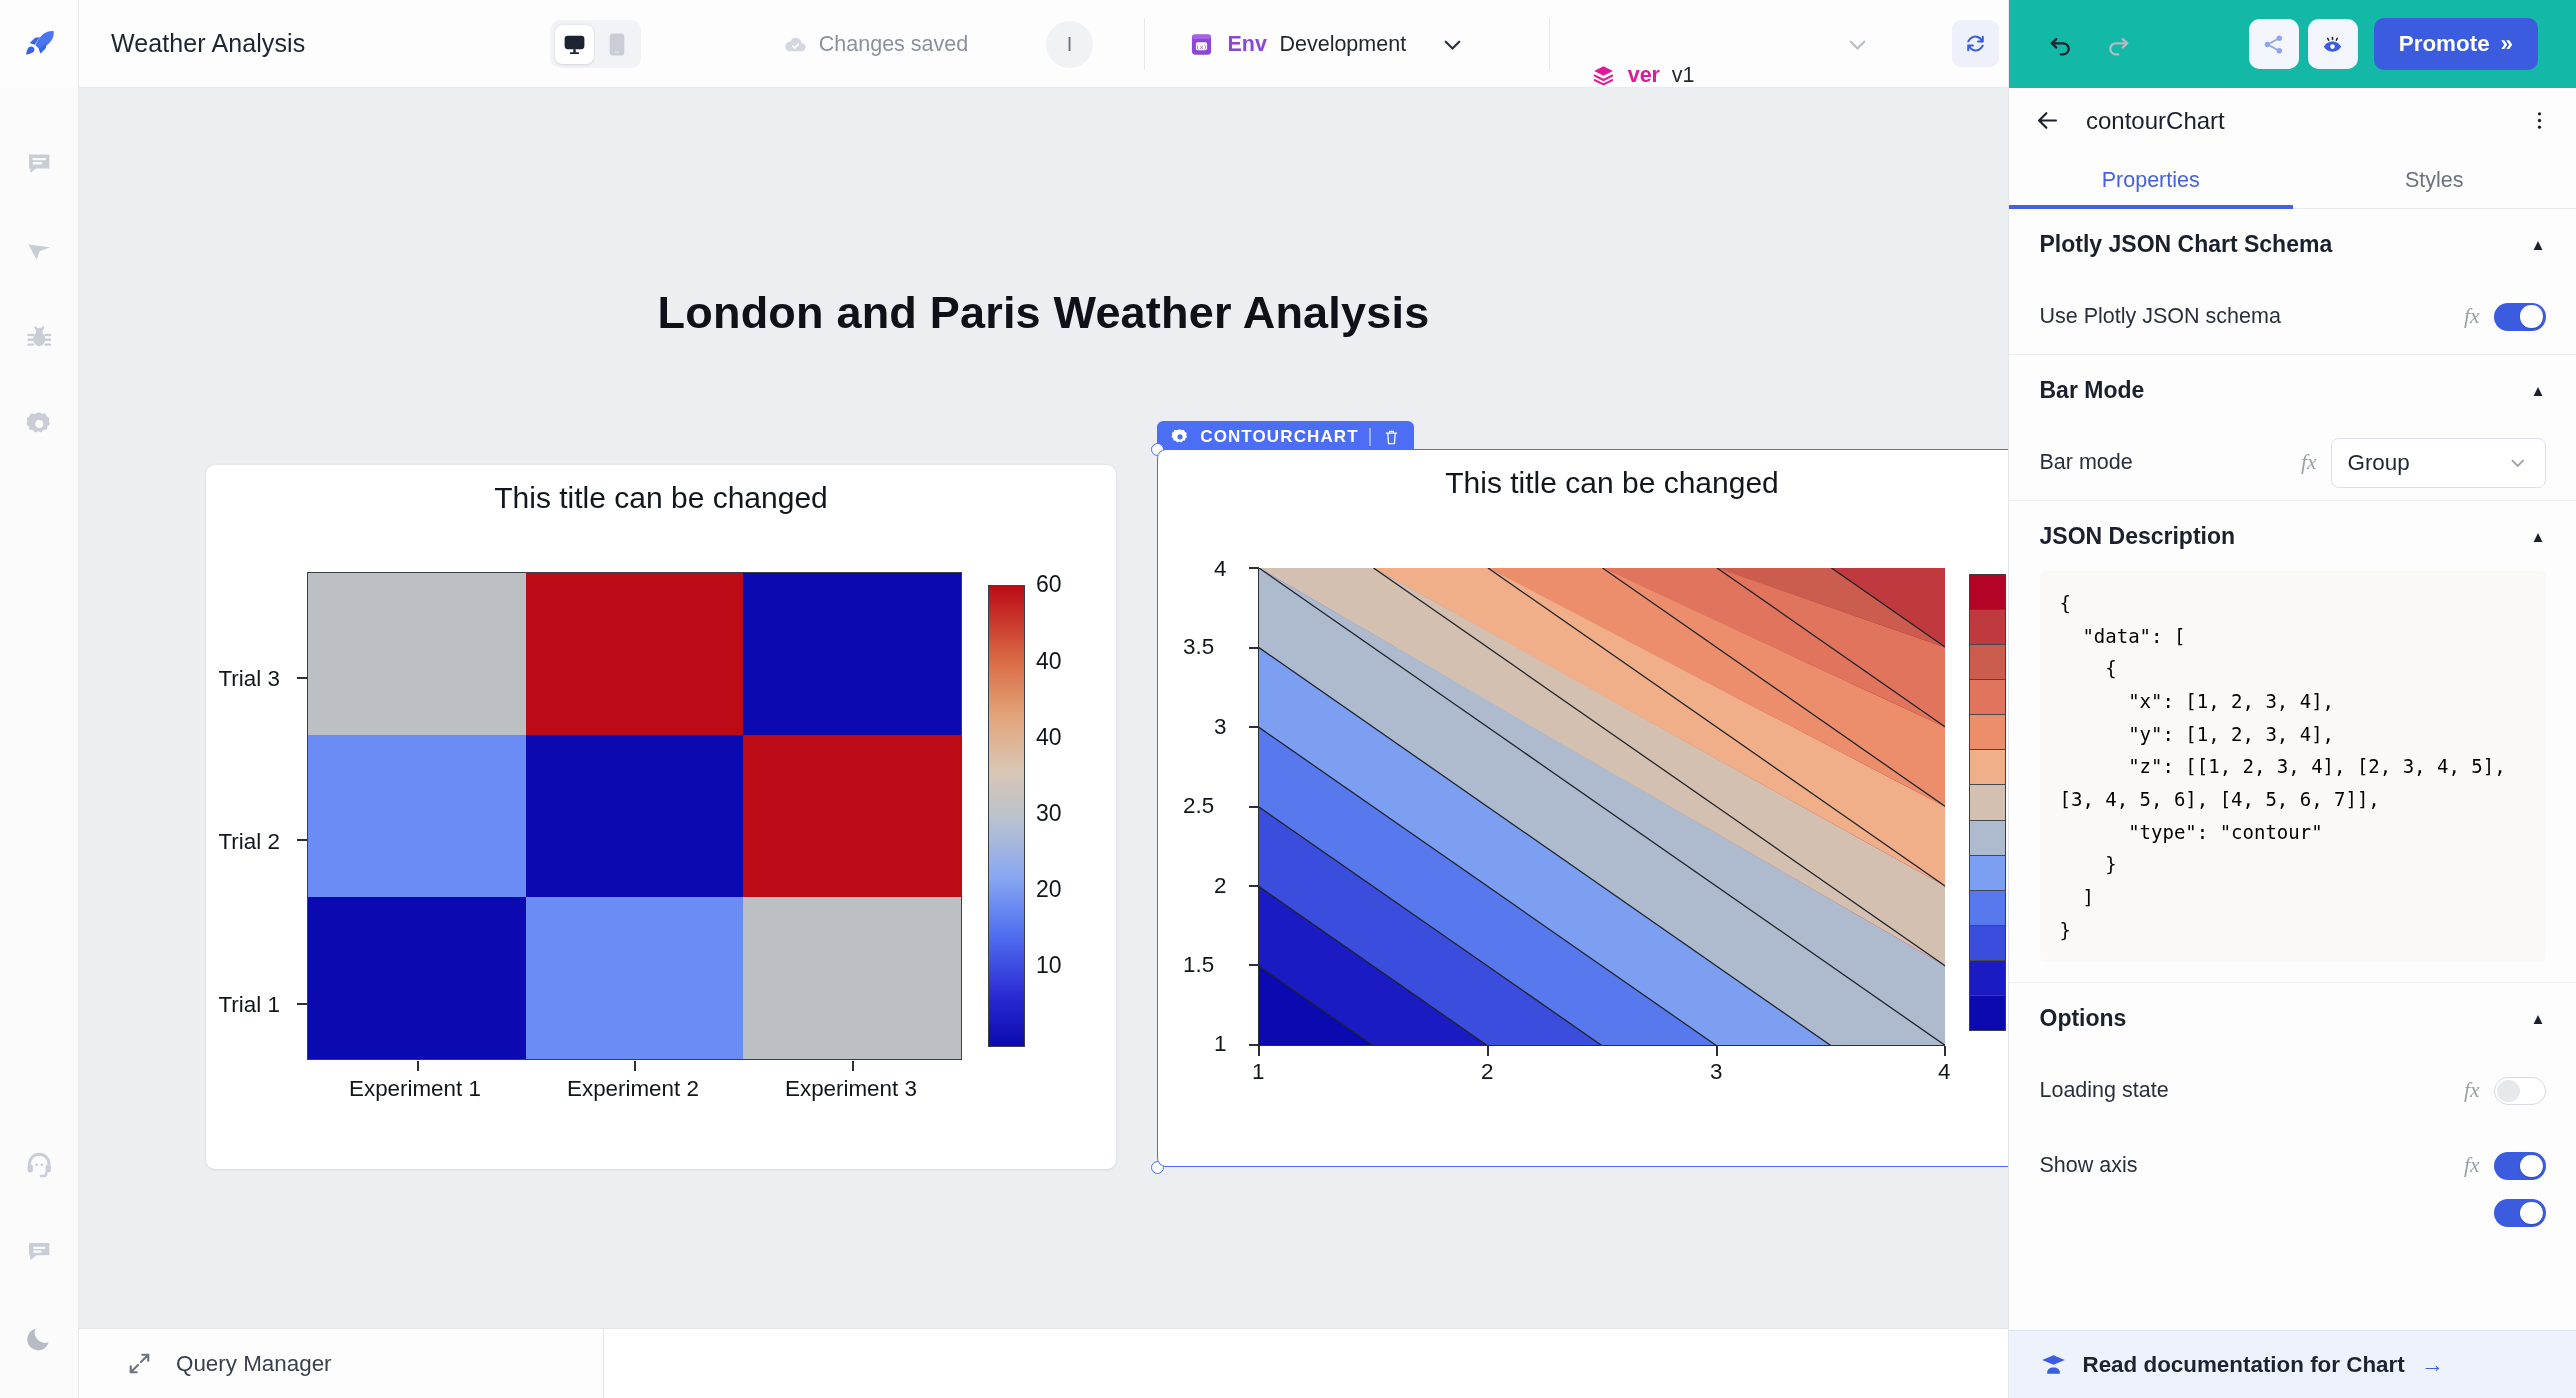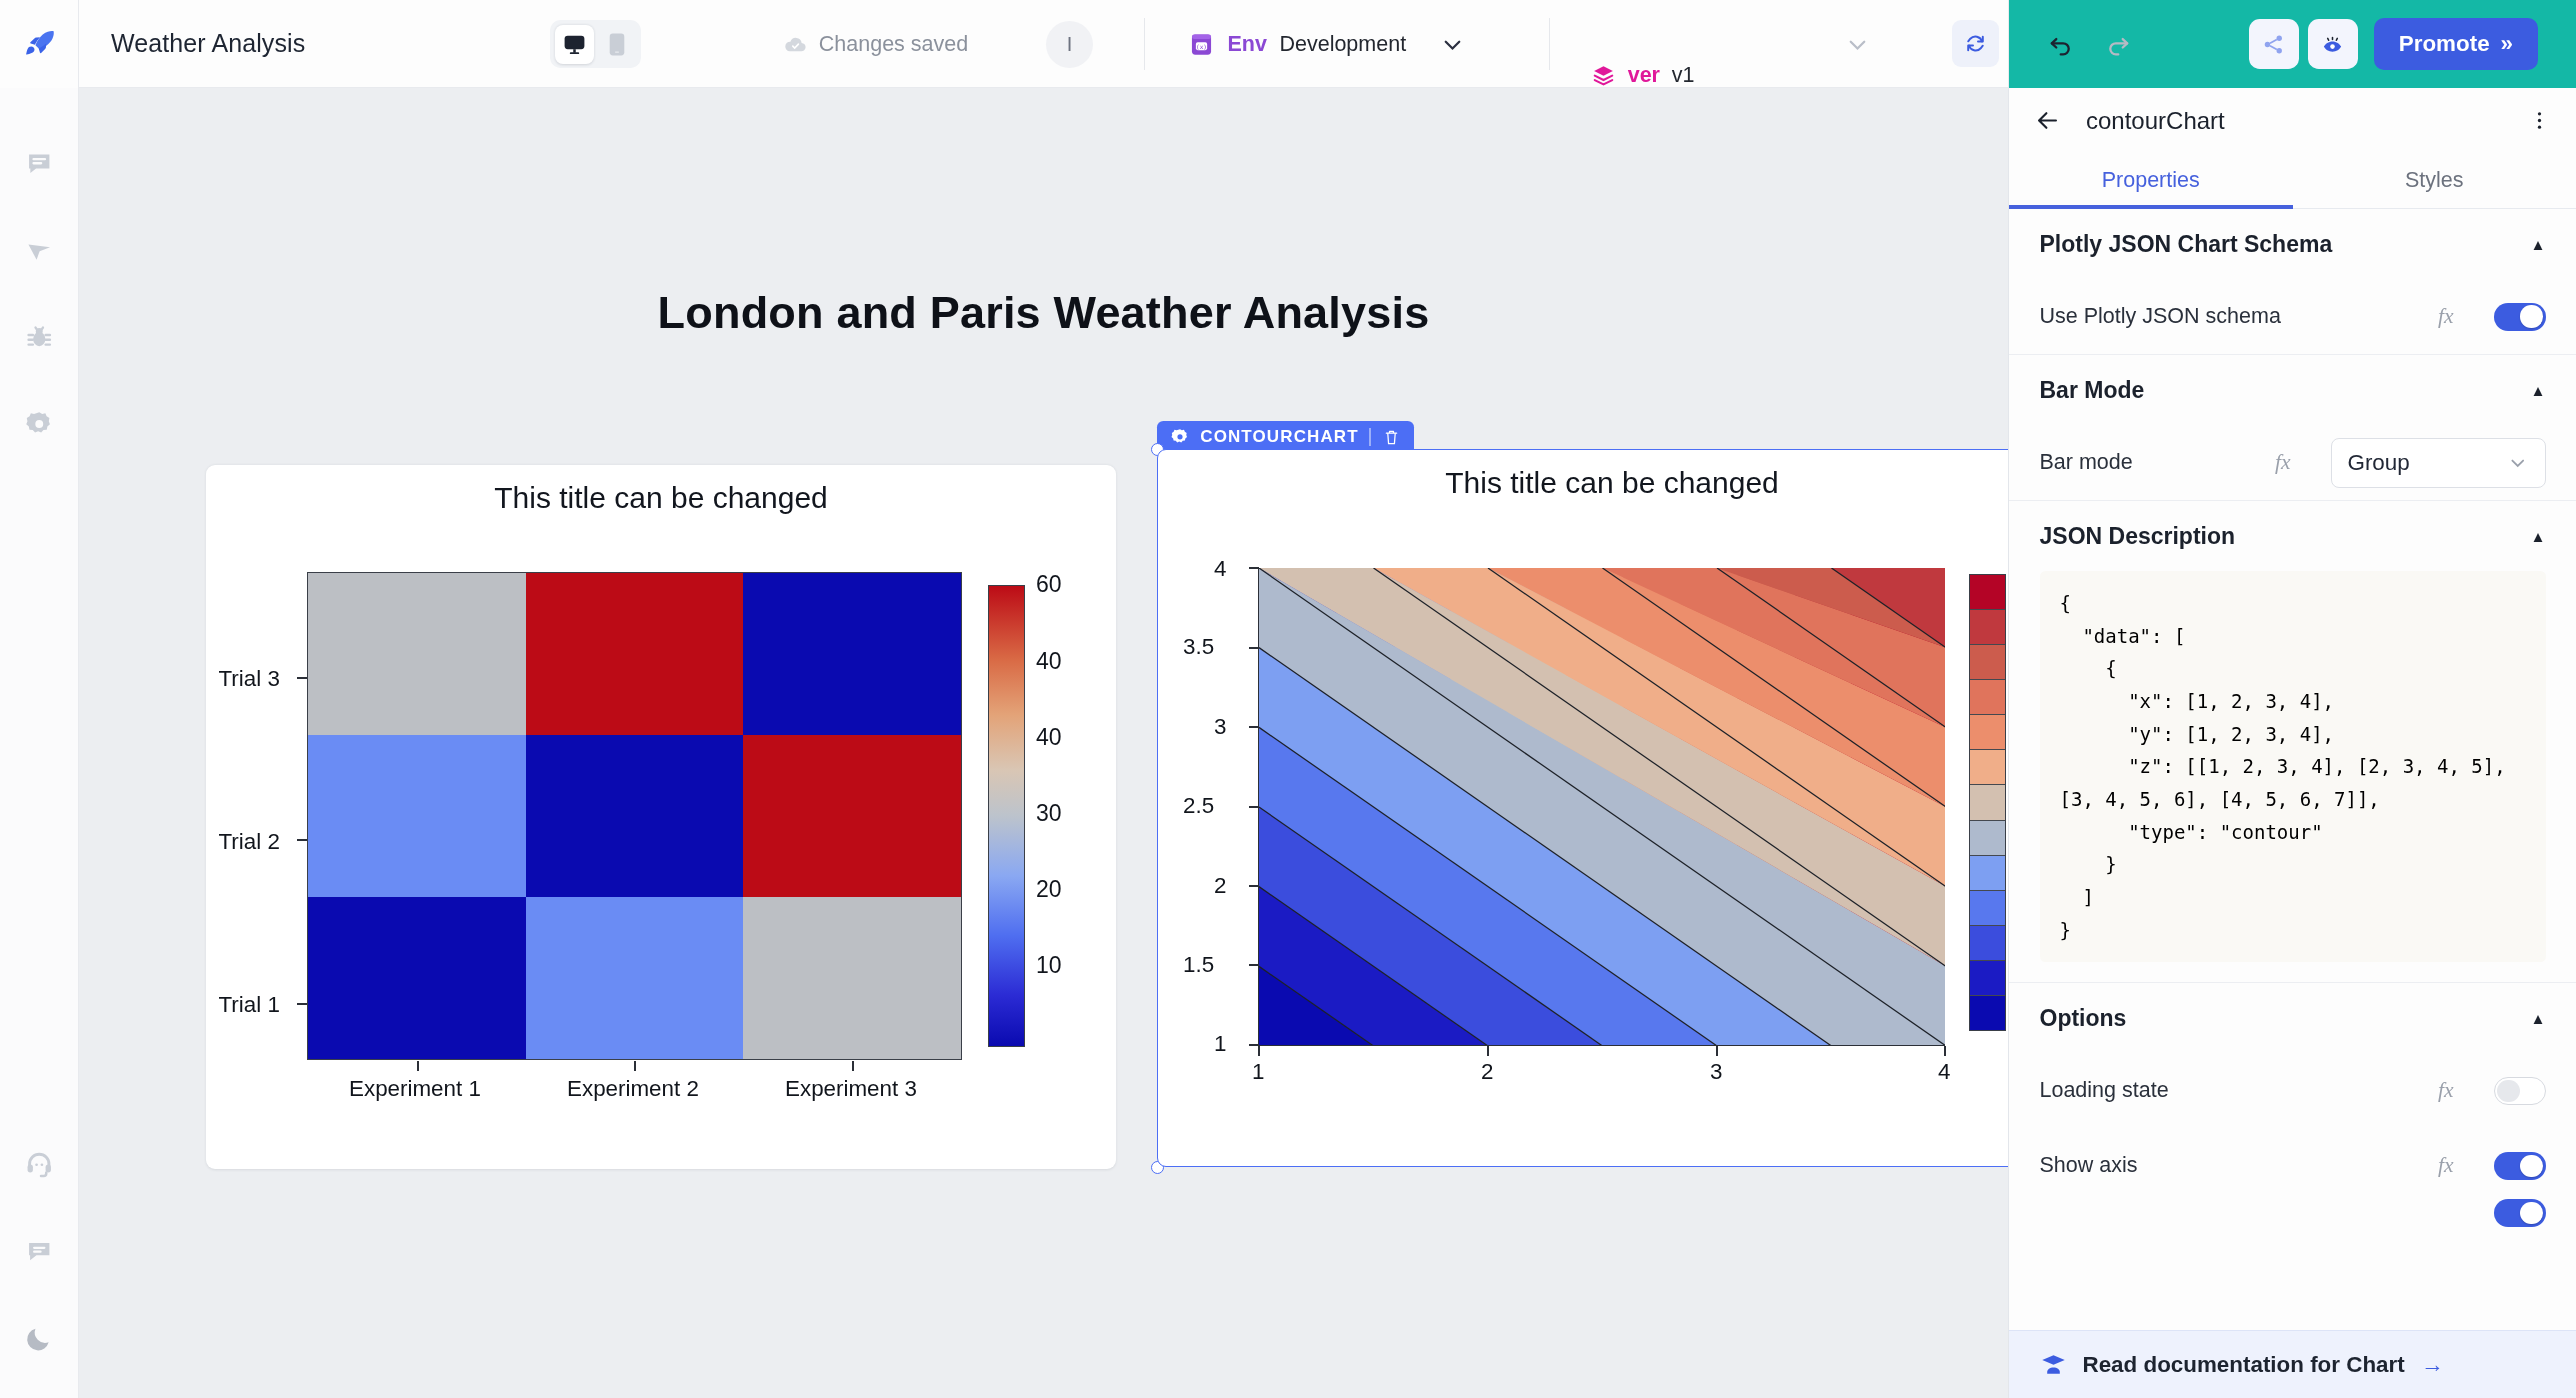--- a/index.html
+++ b/index.html
@@ -159,21 +159,21 @@
   .rp-tab.active::after {
     content: ""; position: absolute; left: 0; right: 0; bottom: -0.9px; height: 3.6px; background: #4661dd;
   }
   .rp-scroll { flex: 1; overflow: hidden; }
   .sec { border-bottom: 0.9px solid #eceef2; padding: 0 30.5px; }
   .sec-head { height: 70px; display: flex; align-items: center; justify-content: space-between; }
   .sec-title { font-size: 23px; font-weight: 700; color: #1b212c; }
   .caret { font-size: 15.2px; color: #1b212c; }
   .row { display: flex; align-items: center; height: 75px; gap: 0; }
   .row-label { font-size: 21.5px; color: #2a303b; flex: 1; }
-  .fx { font-size: 21.5px; color: #9aa0ab; font-style: italic; font-family: "Liberation Serif", serif; margin-right: 40px; }
+  .fx { font-size: 21.5px; color: #9aa0ab; font-style: italic; font-family: "Liberation Serif", serif; margin-right: 14px; }
   .toggle { width: 52px; height: 28px; border-radius: 14.3px; position: relative; }
   .toggle.on { background: #3c5ce0; }
   .toggle.off { background: #fff; border: 0.9px solid #d7dae0; }
   .toggle .knob { position: absolute; top: 2.7px; width: 22.4px; height: 22.4px; border-radius: 50%; background:#fff; }
   .toggle.on .knob { right: 2.7px; box-shadow: 0 0.9px 1.8px rgba(0,0,0,.2); }
   .toggle.off .knob { left: 2.7px; background: #e6e8ec; top: 1.8px; }
   .select {
     width: 215px; height: 50px; border: 0.9px solid #dde0e6; border-radius: 8px; display: flex;
     align-items: center; justify-content: space-between; padding: 0 16px; font-size: 22.4px; color: #222836;
     background: #fff;
@@ -527,20 +527,28 @@
               <div style="background:#3b4ddd"></div>
               <div style="background:#1b1bc4"></div>
               <div style="background:#0a0ab0"></div>
             </div>
 
           </div>
         </div>
 
       </div>
 
+      <div class="bottombar">
+        <div class="qm">
+          <svg width="27" height="27" viewBox="0 0 24 24">
+            <path d="M14.5 4.2h5.3v5.3M19.8 4.2l-6.5 6.5M9.5 19.8H4.2v-5.3M4.2 19.8l6.5-6.5" stroke="#6d7481" stroke-width="1.9" fill="none" stroke-linecap="round" stroke-linejoin="round"></path>
+          </svg>
+          <span class="qm-text">Query Manager</span>
+        </div>
+      </div>
     </div>
 
     <div class="rpanel">
       <div class="rp-head">
         <svg width="27" height="27" viewBox="0 0 24 24">
           <path d="M19.5 12H5M11 5.5L4.5 12 11 18.5" stroke="#1b212c" stroke-width="1.9" fill="none" stroke-linecap="round" stroke-linejoin="round"></path>
         </svg>
         <div class="rp-title">contourChart</div>
         <svg width="23" height="23" viewBox="0 0 24 24">
           <circle cx="12" cy="5" r="1.7" fill="#1b212c"></circle>

